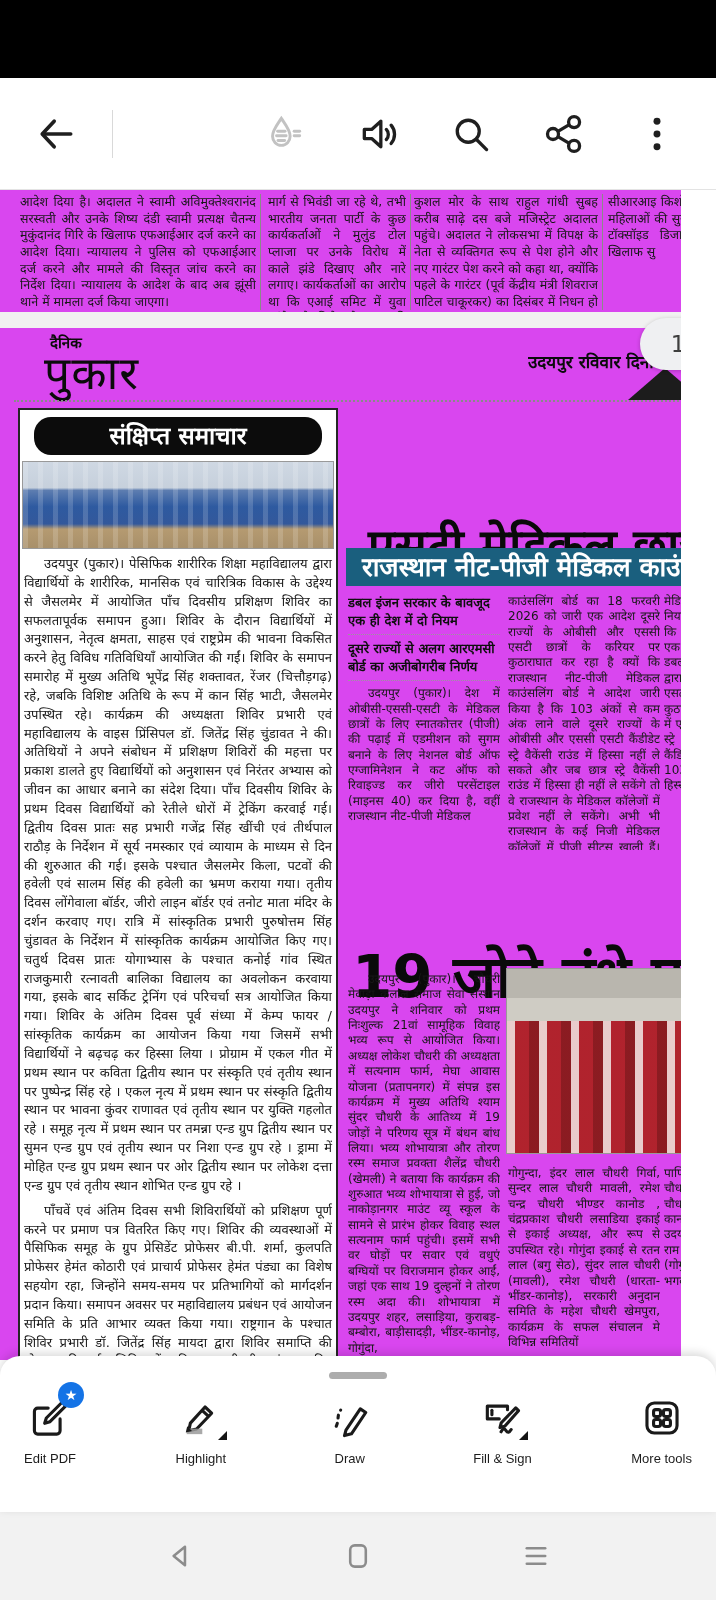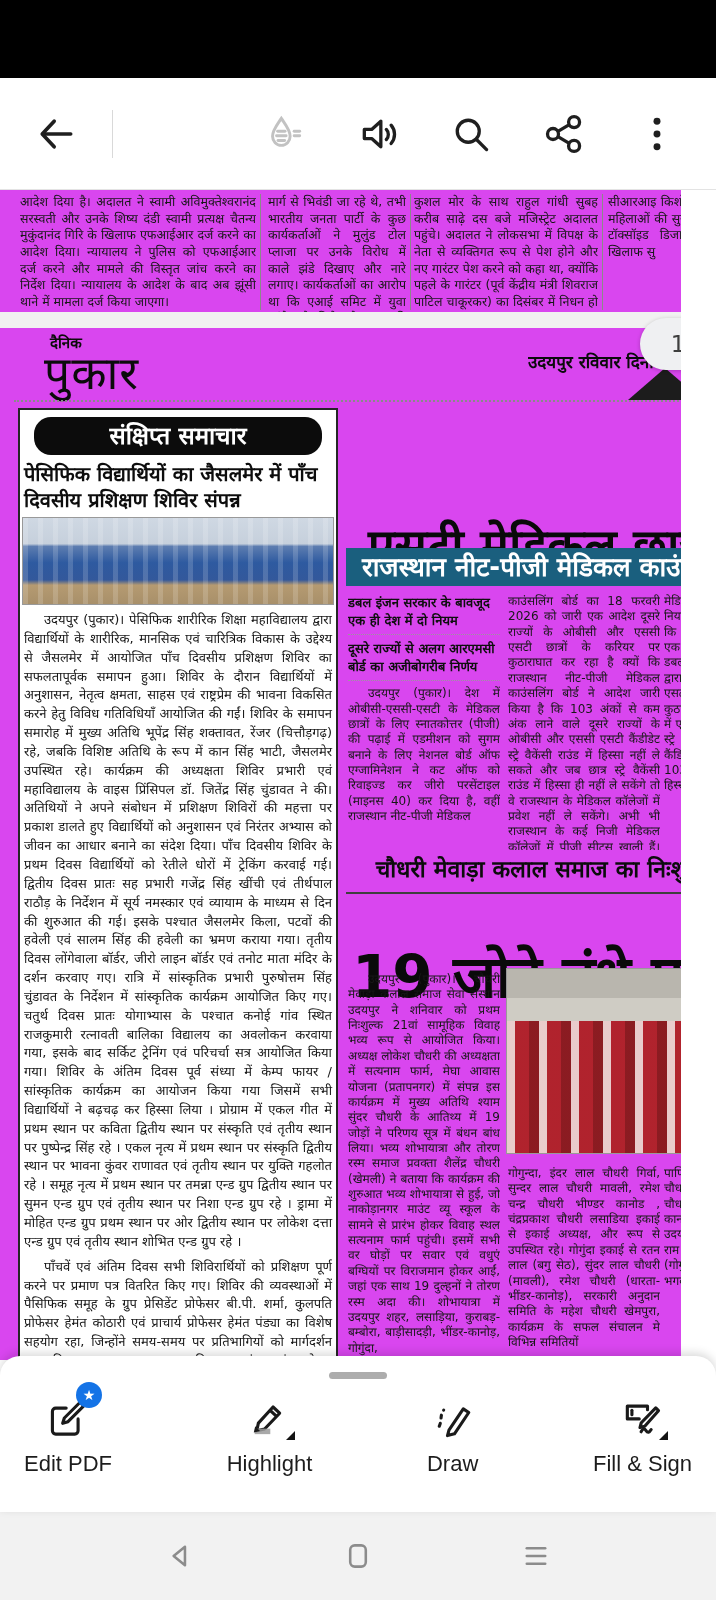--- a/index.html
+++ b/index.html
@@ -69,21 +69,21 @@
   .wcol2{position:absolute;left:508px;top:976px;width:152px;height:194px;overflow:hidden;}
   .wcol3{position:absolute;left:664px;top:976px;width:70px;height:194px;overflow:hidden;}
   
   .sheet{position:absolute;left:0;top:1356px;width:716px;height:156px;background:#fff;
          border-radius:20px 20px 0 0;box-shadow:0 -3px 10px rgba(0,0,0,.15);z-index:10;}
   .handle{position:absolute;left:329px;top:16px;width:58px;height:7px;border-radius:4px;background:#adadad;cursor:grab;}
   .tools{position:absolute;left:0;top:38px;width:716px;padding:0 24px;display:flex;justify-content:space-between;}
   .tool{display:flex;flex-direction:column;align-items:center;gap:9px;border:none;background:none;padding:0;cursor:pointer;}
   .ticon{position:relative;width:48px;height:48px;display:flex;align-items:center;justify-content:center;}
   .ticon svg{width:44px;height:44px;}
-  .tlabel{font-size:22px;color:#1c1c1c;white-space:nowrap;}
+  .tlabel{font-size:13px;color:#1c1c1c;white-space:nowrap;}
   .badge{position:absolute;top:-12px;right:-10px;width:26px;height:26px;border-radius:50%;
          background:#1473e6;color:#fff;font-size:14px;line-height:26px;text-align:center;}
   .submark::after{content:"";position:absolute;right:-2px;bottom:2px;width:0;height:0;
          border-left:9px solid transparent;border-bottom:9px solid #141414;}
   
   .navbar{position:absolute;left:0;top:1512px;width:716px;height:88px;background:#f2f2f2;
           display:flex;align-items:center;justify-content:center;gap:144px;}
   .nav-btn{width:34px;height:34px;border:none;background:none;padding:0;cursor:pointer;}
   .nav-btn svg{width:100%;height:100%;}
 </style>
@@ -168,41 +168,39 @@
     <div class="greyband"></div>
 
     <div class="tagline">दैनिक</div>
     <div class="np-title">पुकार</div>
     <div class="dateline">उदयपुर रविवार दिनां</div>
     <div class="tri"></div>
     <div class="dotline"></div>
 
     <aside class="leftbox">
       <div class="pill">संक्षिप्त समाचार</div>
-      <h2 class="h1a">पेसिफिक विद्यार्थियों का जैसलमेर में पाँच दिवसीय प्रशिक्षण शिविर संपन्न</h2>
       <div class="photo photo-camp"></div>
       <p class="nbody ind">उदयपुर (पुकार)। पेसिफिक शारीरिक शिक्षा महाविद्यालय द्वारा विद्यार्थियों के शारीरिक, मानसिक एवं चारित्रिक विकास के उद्देश्य से जैसलमेर में आयोजित पाँच दिवसीय प्रशिक्षण शिविर का सफलतापूर्वक समापन हुआ। शिविर के दौरान विद्यार्थियों में अनुशासन, नेतृत्व क्षमता, साहस एवं राष्ट्रप्रेम की भावना विकसित करने हेतु विविध गतिविधियाँ आयोजित की गईं। शिविर के समापन समारोह में मुख्य अतिथि भूपेंद्र सिंह शक्तावत, रेंजर (चित्तौड़गढ़) रहे, जबकि विशिष्ट अतिथि के रूप में कान सिंह भाटी, जैसलमेर उपस्थित रहे। कार्यक्रम की अध्यक्षता शिविर प्रभारी एवं महाविद्यालय के वाइस प्रिंसिपल डॉ. जितेंद्र सिंह चुंडावत ने की। अतिथियों ने अपने संबोधन में प्रशिक्षण शिविरों की महत्ता पर प्रकाश डालते हुए विद्यार्थियों को अनुशासन एवं निरंतर अभ्यास को जीवन का आधार बनाने का संदेश दिया। पाँच दिवसीय शिविर के प्रथम दिवस विद्यार्थियों को रेतीले धोरों में ट्रेकिंग करवाई गई। द्वितीय दिवस प्रातः सह प्रभारी गजेंद्र सिंह खींची एवं तीर्थपाल राठौड़ के निर्देशन में सूर्य नमस्कार एवं व्यायाम के माध्यम से दिन की शुरुआत की गई। इसके पश्चात जैसलमेर किला, पटवों की हवेली एवं सालम सिंह की हवेली का भ्रमण कराया गया। तृतीय दिवस लोंगेवाला बॉर्डर, जीरो लाइन बॉर्डर एवं तनोट माता मंदिर के दर्शन करवाए गए। रात्रि में सांस्कृतिक प्रभारी पुरुषोत्तम सिंह चुंडावत के निर्देशन में सांस्कृतिक कार्यक्रम आयोजित किए गए। चतुर्थ दिवस प्रातः योगाभ्यास के पश्चात कनोई गांव स्थित राजकुमारी रत्नावती बालिका विद्यालय का अवलोकन करवाया गया, इसके बाद सर्किट ट्रेनिंग एवं परिचर्चा सत्र आयोजित किया गया। शिविर के अंतिम दिवस पूर्व संध्या में केम्प फायर / सांस्कृतिक कार्यक्रम का आयोजन किया गया जिसमें सभी विद्यार्थियों ने बढ़चढ़ कर हिस्सा लिया । प्रोग्राम में एकल गीत में प्रथम स्थान पर कविता द्वितीय स्थान पर संस्कृति एवं तृतीय स्थान पर पुष्पेन्द्र सिंह रहे । एकल नृत्य में प्रथम स्थान पर संस्कृति द्वितीय स्थान पर भावना कुंवर राणावत एवं तृतीय स्थान पर युक्ति गहलोत रहे । समूह नृत्य में प्रथम स्थान पर तमन्ना एन्ड ग्रुप द्वितीय स्थान पर सुमन एन्ड ग्रुप एवं तृतीय स्थान पर निशा एन्ड ग्रुप रहे । ड्रामा में मोहित एन्ड ग्रुप प्रथम स्थान पर ओर द्वितीय स्थान पर लोकेश दत्ता एन्ड ग्रुप एवं तृतीय स्थान शोभित एन्ड ग्रुप रहे ।</p>
       <p class="nbody ind">पाँचवें एवं अंतिम दिवस सभी शिविरार्थियों को प्रशिक्षण पूर्ण करने पर प्रमाण पत्र वितरित किए गए। शिविर की व्यवस्थाओं में पैसिफिक समूह के ग्रुप प्रेसिडेंट प्रोफेसर बी.पी. शर्मा, कुलपति प्रोफेसर हेमंत कोठारी एवं प्राचार्य प्रोफेसर हेमंत पंड्या का विशेष सहयोग रहा, जिन्होंने समय-समय पर प्रतिभागियों को मार्गदर्शन प्रदान किया। समापन अवसर पर महाविद्यालय प्रबंधन एवं आयोजन समिति के प्रति आभार व्यक्त किया गया। राष्ट्रगान के पश्चात शिविर प्रभारी डॉ. जितेंद्र सिंह मायदा द्वारा शिविर समाप्ति की घोषणा की गई। शिविर में महिला प्रभारी रीतू कुंवर सहित भानुप्रताप सिंह एवं अनमोल सिंह चौहान संकाय सदस्य उपस्थित रहे।</p>
 
     </aside>
 
     <h1 class="bigh l2">एसटी मेडिकल छात्रो</h1>
     <div class="bluebar">राजस्थान नीट-पीजी मेडिकल काउंसि</div>
 
     <div class="colA">
       <p class="lead">डबल इंजन सरकार के बावजूद एक ही देश में दो नियम</p>
       <div class="dotsep"></div>
       <p class="lead">दूसरे राज्यों से अलग आरएमसी बोर्ड का अजीबोगरीब निर्णय</p>
       <div class="dotsep"></div>
       <p class="sbody ind">उदयपुर (पुकार)। देश में ओबीसी-एससी-एसटी के मेडिकल छात्रों के लिए स्नातकोत्तर (पीजी) की पढ़ाई में एडमीशन को सुगम बनाने के लिए नेशनल बोर्ड ऑफ एग्जामिनेशन ने कट ऑफ को रिवाइज्ड कर जीरो परसेंटाइल (माइनस 40) कर दिया है, वहीं राजस्थान नीट-पीजी मेडिकल</p>
     </div>
     <div class="colB sbody">काउंसलिंग बोर्ड का 18 फरवरी 2026 को जारी एक आदेश दूसरे राज्यों के ओबीसी और एससी एसटी छात्रों के करियर पर कुठाराघात कर रहा है क्यों कि राजस्थान नीट-पीजी मेडिकल काउंसलिंग बोर्ड ने आदेश जारी किया है कि 103 अंकों से कम अंक लाने वाले दूसरे राज्यों के ओबीसी और एससी एसटी कैंडीडेट स्ट्रे वैकेंसी राउंड में हिस्सा नहीं ले सकते और जब छात्र स्ट्रे वैकेंसी राउंड में हिस्सा ही नहीं ले सकेंगे तो वे राजस्थान के मेडिकल कॉलेजों में प्रवेश नहीं ले सकेंगे। अभी भी राजस्थान के कई निजी मेडिकल कॉलेजों में पीजी सीट्स खाली हैं। इसके विपरीत दूसरे राज्यों के</div>
     <div class="colC sbody">मेडिकल कोई नियम कारण है कि इच्छुक छात्र एक ही देश हैं, डबल सरकार द्वारा एससी एसटी कुठाराघात बोर्ड में एसटी कैटेगरी स्ट्रे वैकेंसी के कैंडिडेट स्कोर 103 राउंड में हिस्सा</div>
 
-    <div class="kicker">चौधरी मेवाड़ा कलाल समाज का निःशु</div>
     <h1 class="bigh2">19 जोड़े बंधे परि</h1>
     <div class="wcol1 sbody ind">उदयपुर (पुकार)। चौधरी मेवाड़ा कलाल समाज सेवा संस्थान उदयपुर ने शनिवार को प्रथम निःशुल्क 21वां सामूहिक विवाह भव्य रूप से आयोजित किया। अध्यक्ष लोकेश चौधरी की अध्यक्षता में सत्यनाम फार्म, मेघा आवास योजना (प्रतापनगर) में संपन्न इस कार्यक्रम में मुख्य अतिथि श्याम सुंदर चौधरी के आतिथ्य में 19 जोड़ों ने परिणय सूत्र में बंधन बांध लिया। भव्य शोभायात्रा और तोरण रस्म समाज प्रवक्ता शैलेंद्र चौधरी (खेमली) ने बताया कि कार्यक्रम की शुरुआत भव्य शोभायात्रा से हुई, जो नाकोड़ानगर माउंट व्यू स्कूल के सामने से प्रारंभ होकर विवाह स्थल सत्यनाम फार्म पहुंची। इसमें सभी वर घोड़ों पर सवार एवं वधुएं बग्घियों पर विराजमान होकर आईं, जहां एक साथ 19 दुल्हनों ने तोरण रस्म अदा की। शोभायात्रा में उदयपुर शहर, लसाड़िया, कुराबड़-बम्बोरा, बाड़ीसादड़ी, भींडर-कानोड़, गोगुंदा,</div>
     <div class="photo photo-wedding"></div>
     <div class="wcol2 sbody">गोगुन्दा, इंदर लाल चौधरी गिर्वा, सुन्दर लाल चौधरी मावली, रमेश चन्द्र चौधरी भीण्डर कानोड , चंद्रप्रकाश चौधरी लसाडिया इकाई से इकाई अध्यक्ष, और रूप से उपस्थित रहे। गोगुंदा इकाई से रतन लाल (बगु सेठ), सुंदर लाल चौधरी (मावली), रमेश चौधरी (धारता-भींडर-कानोड़), सरकारी अनुदान समिति के महेश चौधरी खेमपुरा, कार्यक्रम के सफल संचालन मे विभिन्न समितियों</div>
     <div class="wcol3 sbody">पाणिग्रहण चौधरी हर्ष चौधरी, ज कानोड, पेयजल उदयसागर ऋय राम जगदीश (गोगुंदा), भगवती ह दिया।</div>
 
     <div class="page-bubble">1</div>
   </main>
 
   <section class="sheet">
@@ -250,20 +248,32 @@
           <svg viewBox="0 0 24 24" fill="none" stroke="#1a1a1a" stroke-width="1.7" stroke-linecap="round" stroke-linejoin="round">
               <path d="M10.5 12.5 H4 V5.5 h11 v2"></path>
               <line x1="6.5" y1="7.8" x2="6.5" y2="10.2"></line>
               <path d="M19.5 6.5 l1.5 1.5 -7.5 8.5 -2.6.7.7-2.6 Z"></path>
               <path d="M11.5 19.5 q1.4-2.6 2.7-.6 t2.8-.6"></path>
             </svg>
         </span>
         <span class="tlabel">Fill &amp; Sign</span>
       </button>
 
+      <button class="tool">
+        <span class="ticon">
+          <svg viewBox="0 0 24 24" fill="none" stroke="#1a1a1a" stroke-width="1.7">
+              <rect x="3.8" y="3.8" width="16.4" height="16.4" rx="4"></rect>
+              <rect x="7.4" y="7.4" width="3.8" height="3.8" rx="1.2"></rect>
+              <rect x="12.8" y="7.4" width="3.8" height="3.8" rx="1.2"></rect>
+              <rect x="7.4" y="12.8" width="3.8" height="3.8" rx="1.2"></rect>
+              <rect x="12.8" y="12.8" width="3.8" height="3.8" rx="1.2"></rect>
+            </svg>
+        </span>
+        <span class="tlabel">More tools</span>
+      </button>
 
     </div>
   </section>
 
   <nav class="navbar">
     <button class="nav-btn">
       <span>
         <svg viewBox="0 0 24 24" fill="none" stroke="#8c8c8c" stroke-width="1.8" stroke-linejoin="round">
             <path d="M15.5 5.5 L7.5 12 L15.5 18.5 Z"></path>
           </svg>

